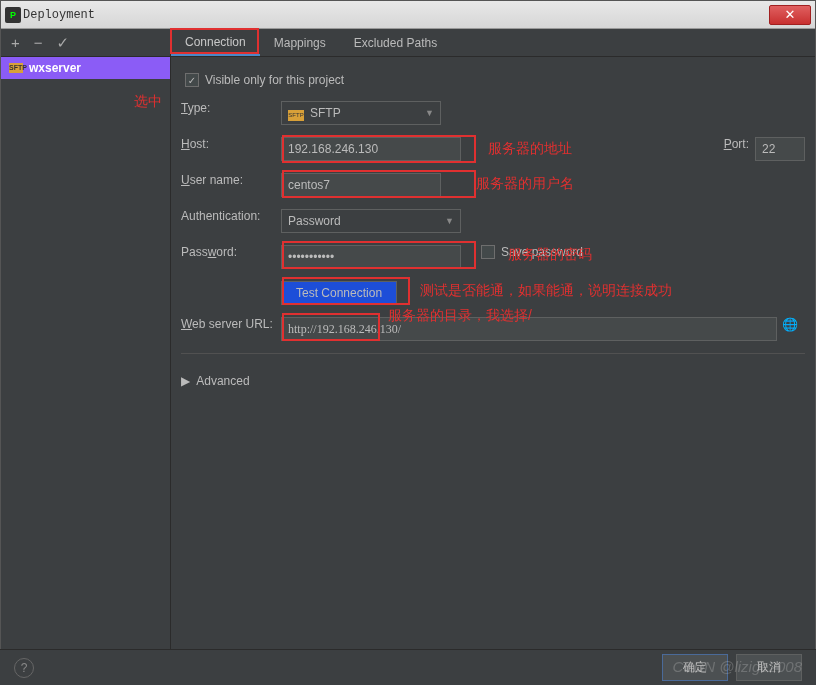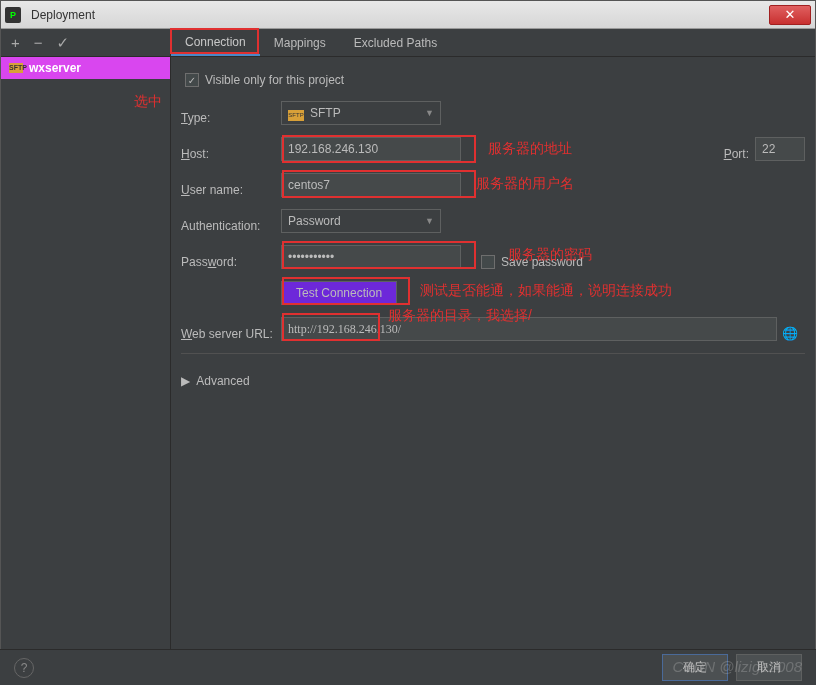--- a/index.html
+++ b/index.html
@@ -20,56 +20,56 @@
       display: flex;
       align-items: center;
       padding: 0 4px;
       border-bottom: 1px solid #999;
     }
     .titlebar-icon {
       width: 16px; height: 16px; background: #333; border-radius: 2px;
       display: flex; align-items: center; justify-content: center;
       color: #0f0; font-size: 9px; font-weight: bold;
     }
-    .titlebar-text { margin-left: 10px; color: #333; font-size: 12px; }
+    .titlebar-text { margin-left: 2px; color: #333; font-size: 12px; font-family: Liberation Mono, monospace; }
     .titlebar-close {
       margin-left: auto; width: 42px; height: 20px;
       background: linear-gradient(#e06060, #c83030);
       border: 1px solid #a02020; border-radius: 2px;
       display: flex; align-items: center; justify-content: center;
       color: #fff; font-size: 13px;
     }
     .body-area { display: flex; height: 620px; background: #3c3f41; }
     .sidebar { width: 170px; background: #3c3f41; border-right: 1px solid #2b2b2b; }
     .sidebar-toolbar {
       height: 28px; display: flex; align-items: center; gap: 14px;
       padding: 0 10px; border-bottom: 1px solid #2b2b2b;
     }
     .sidebar-toolbar span { color: #aaa; cursor: pointer; font-size: 15px; }
     .server-item {
       display: flex; align-items: center; gap: 6px;
-      padding: 4px 8px; background: #d946ef;
+      padding: 4px 8px; background: #8b5cf6;
       color: #fff; font-weight: bold; font-size: 12px;
     }
     .server-icon {
       width: 14px; height: 10px; background: #d8a038;
       display: inline-block; font-size: 7px; color: #333; line-height: 10px; text-align: center;
     }
     .main-panel { flex: 1; padding: 0; }
     .tabbar {
       height: 28px; display: flex; align-items: stretch;
       border-bottom: 1px solid #2b2b2b; padding-left: 0;
     }
     .tab {
       padding: 6px 14px; color: #bbb; cursor: pointer;
       display: flex; align-items: center; text-align: center;
     }
     .tab.active { color: #c8c8c8; border-bottom: 2px solid #4a88c7; }
     .form-area { padding: 16px 10px 10px 10px; }
-    .row { display: flex; align-items: flex-end; margin-bottom: 12px; min-height: 24px; }
+    .row { display: flex; align-items: flex-start; margin-bottom: 12px; min-height: 24px; }
     .label { width: 100px; color: #bbb; font-size: 12px; }
     .label u { text-decoration: underline; }
     .input {
       background: #45494a; border: 1px solid #5e6060; color: #bbb;
       padding: 3px 6px; font-size: 12px; height: 24px;
     }
     .select {
       background: #3c3f41; border: 1px solid #5e6060; color: #bbb;
       padding: 3px 6px; font-size: 12px; height: 24px;
       display: flex; align-items: center; justify-content: space-between;
@@ -80,21 +80,21 @@
       display: inline-block; font-size: 6px; text-align: center;
       line-height: 11px; color: #333; margin-right: 6px;
     }
     .checkbox-row { display: flex; align-items: center; gap: 6px; margin-bottom: 14px; padding-left: 4px; }
     .checkbox-box {
       width: 14px; height: 14px; border: 1px solid #6e6e6e;
       background: #43494a; display: flex; align-items: center;
       justify-content: center; font-size: 10px; color: #bbb;
     }
     .btn {
-      background: #6d28d9; border: 1px solid #5e6060; color: #bbb;
+      background: #1d4ed8; border: 1px solid #5e6060; color: #bbb;
       padding: 3px 14px; font-size: 12px; height: 24px;
       display: inline-flex; align-items: center; justify-content: center;
     }
     .folder-icon { color: #888; font-size: 14px; padding: 0 8px; }
     .globe-icon { color: #888; font-size: 13px; padding: 0 6px; }
     .advanced-row {
       display: flex; align-items: center; gap: 6px;
       margin-top: 20px; cursor: pointer; color: #bbb;
     }
     .separator { border: none; border-top: 1px solid #515151; margin: 12px 0 6px 0; }
@@ -174,26 +174,26 @@
         <div class="row">
           <span class="label"><u>H</u>ost:</span>
           <input class="input" style="width: 180px;" value="192.168.246.130">
           <span style="flex:1"></span>
           <span class="label" style="width:auto;margin:0 6px 0 8px;"><u>P</u>ort:</span>
           <input class="input" style="width: 50px;" value="22">
         </div>
 
         <div class="row">
           <span class="label"><u>U</u>ser name:</span>
-          <input class="input" style="width: 180px;" value="centos7">
+          <input class="input" style="width: 160px;" value="centos7">
         </div>
 
         <div class="row">
           <span class="label">Authentication:</span>
-          <div class="select" style="width:160px;">
+          <div class="select" style="width:180px;">
             <span>Password</span>
             <span class="arrow">▼</span>
           </div>
         </div>
 
         <div class="row">
           <span class="label">Pass<u>w</u>ord:</span>
           <input class="input" style="width: 180px;" value="•••••••••••">
           <span style="width:20px;"></span>
           <span class="checkbox-box"></span>

